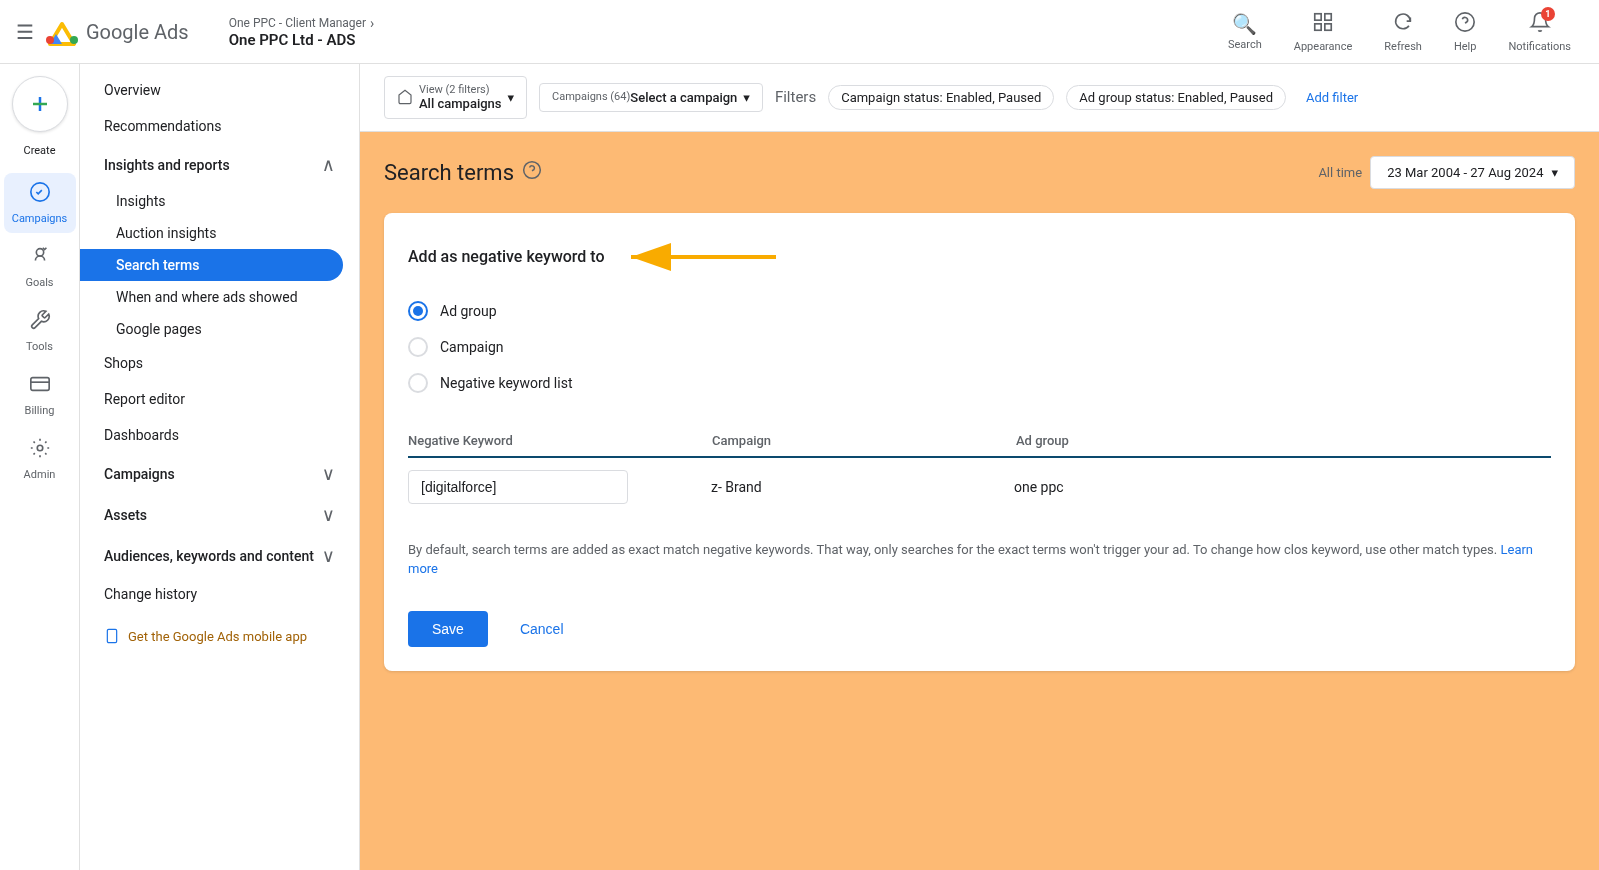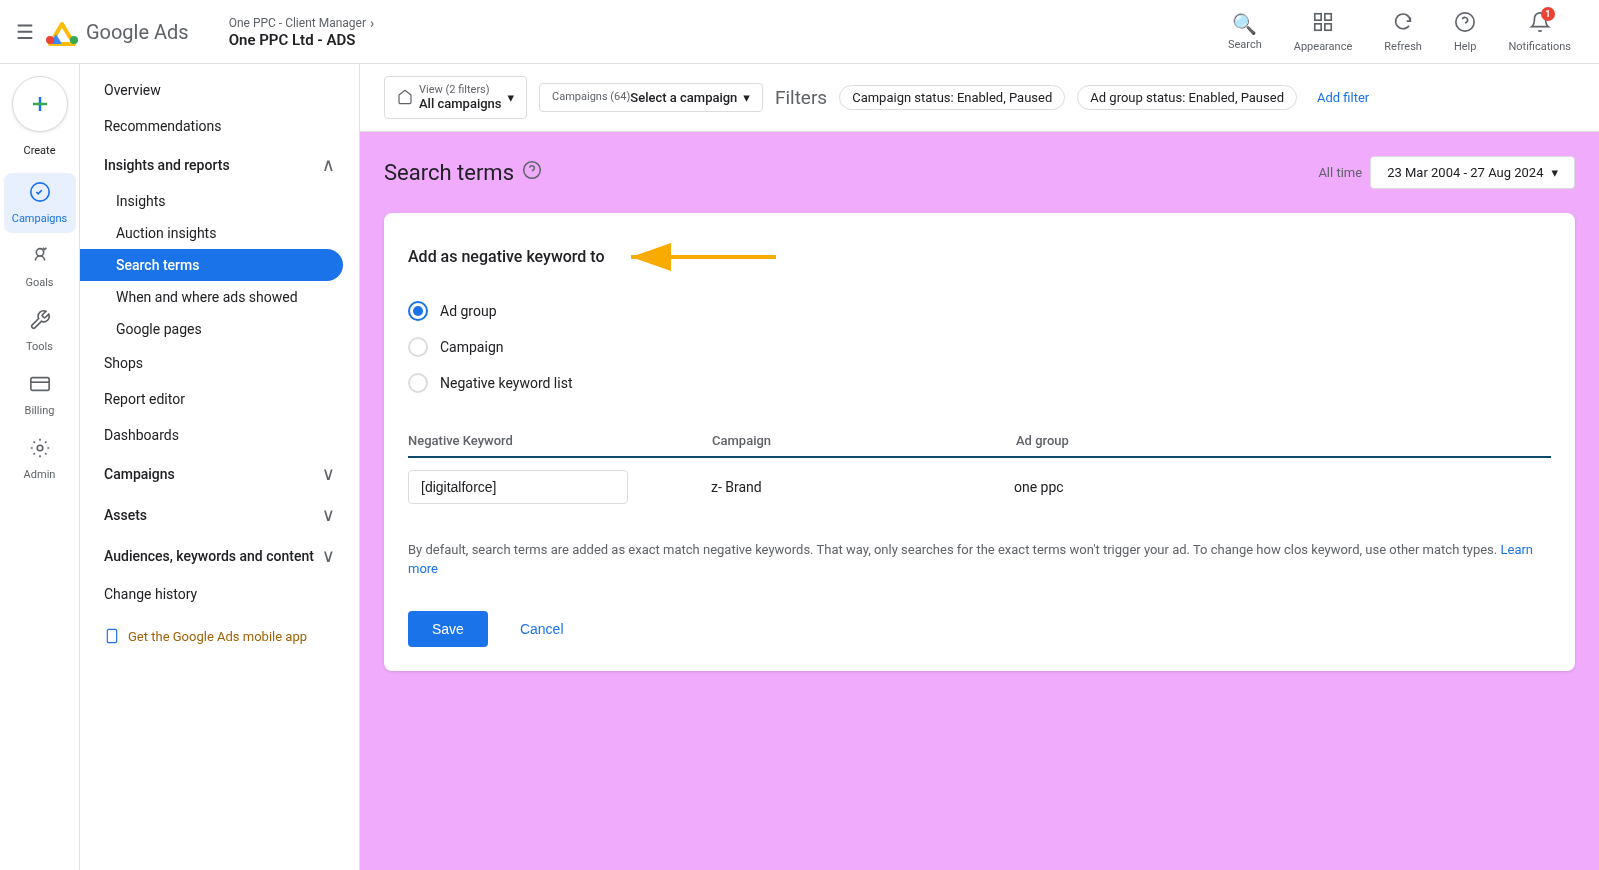--- a/index.html
+++ b/index.html
@@ -108,21 +108,21 @@
       display: flex;
       align-items: center;
       gap: 8px;
       margin-top: auto;
     }
 
     
     .main-content {
       flex: 1;
       overflow-y: auto;
-      background: #f0abfc;
+      background: #fdba74;
       padding: 0;
     }
     .content-header {
       background: #fff;
       padding: 12px 24px;
       border-bottom: 1px solid #e0e0e0;
       display: flex;
       align-items: center;
       gap: 12px;
       flex-wrap: wrap;
@@ -144,21 +144,21 @@
       align-items: center;
       gap: 4px;
       border: 1px solid #dadce0;
       border-radius: 16px;
       padding: 4px 12px;
       font-size: 13px;
       background: #fff;
       cursor: pointer;
       color: #202124;
     }
-    .filters-label { font-size: 19px; color: #5f6368; }
+    .filters-label { font-size: 15px; color: #5f6368; }
     .add-filter { font-size: 13px; color: #1a73e8; cursor: pointer; padding: 4px 8px; }
 
     .content-body { padding: 24px; }
 
     .page-header {
       display: flex;
       align-items: center;
       justify-content: space-between;
       margin-bottom: 24px;
     }

